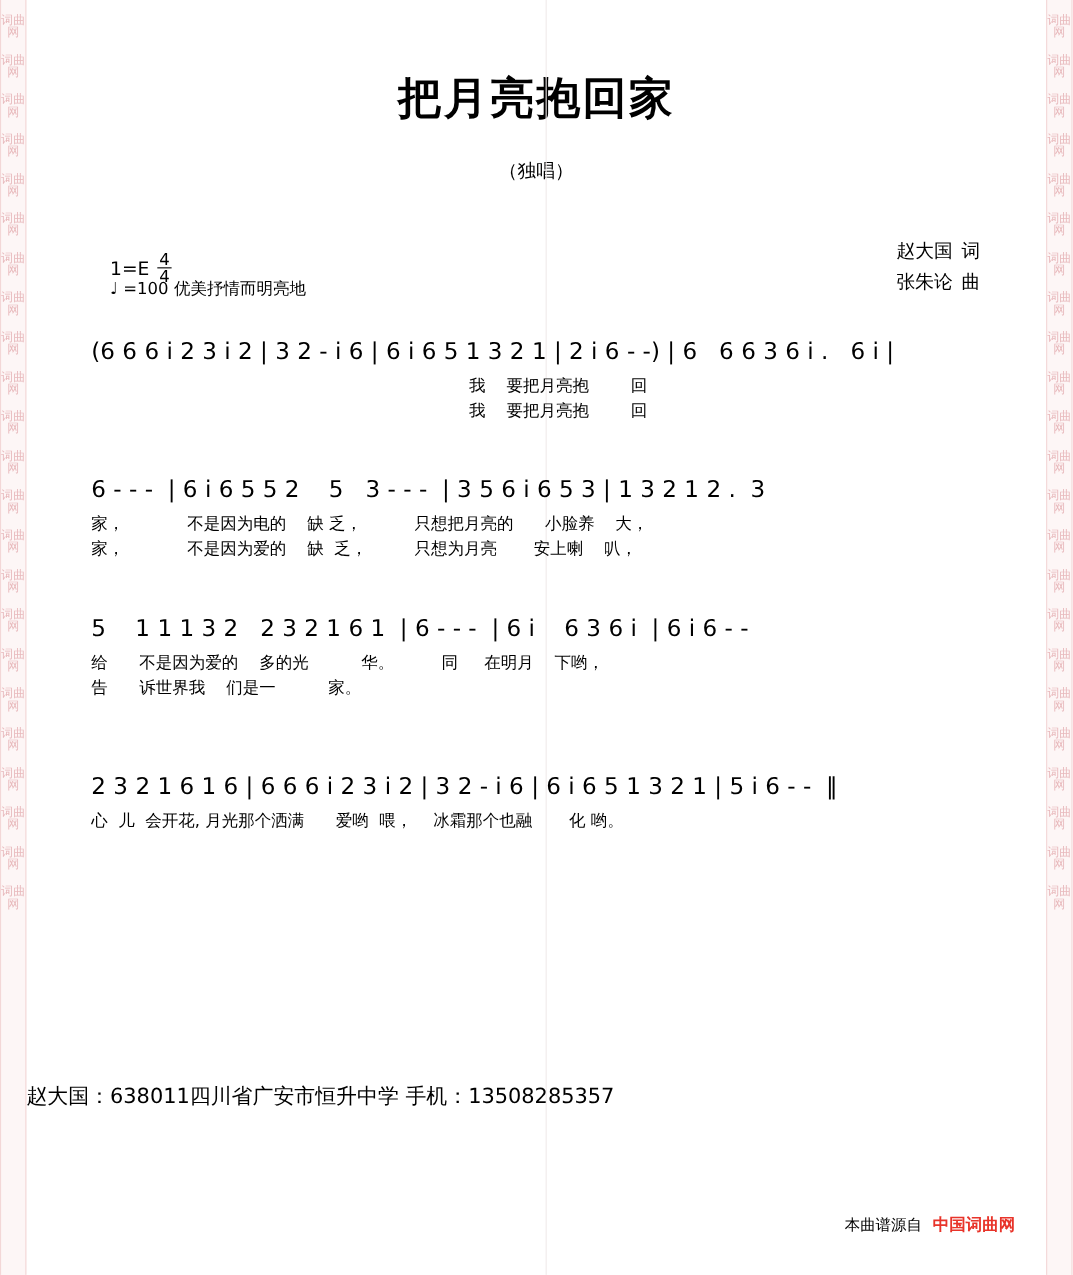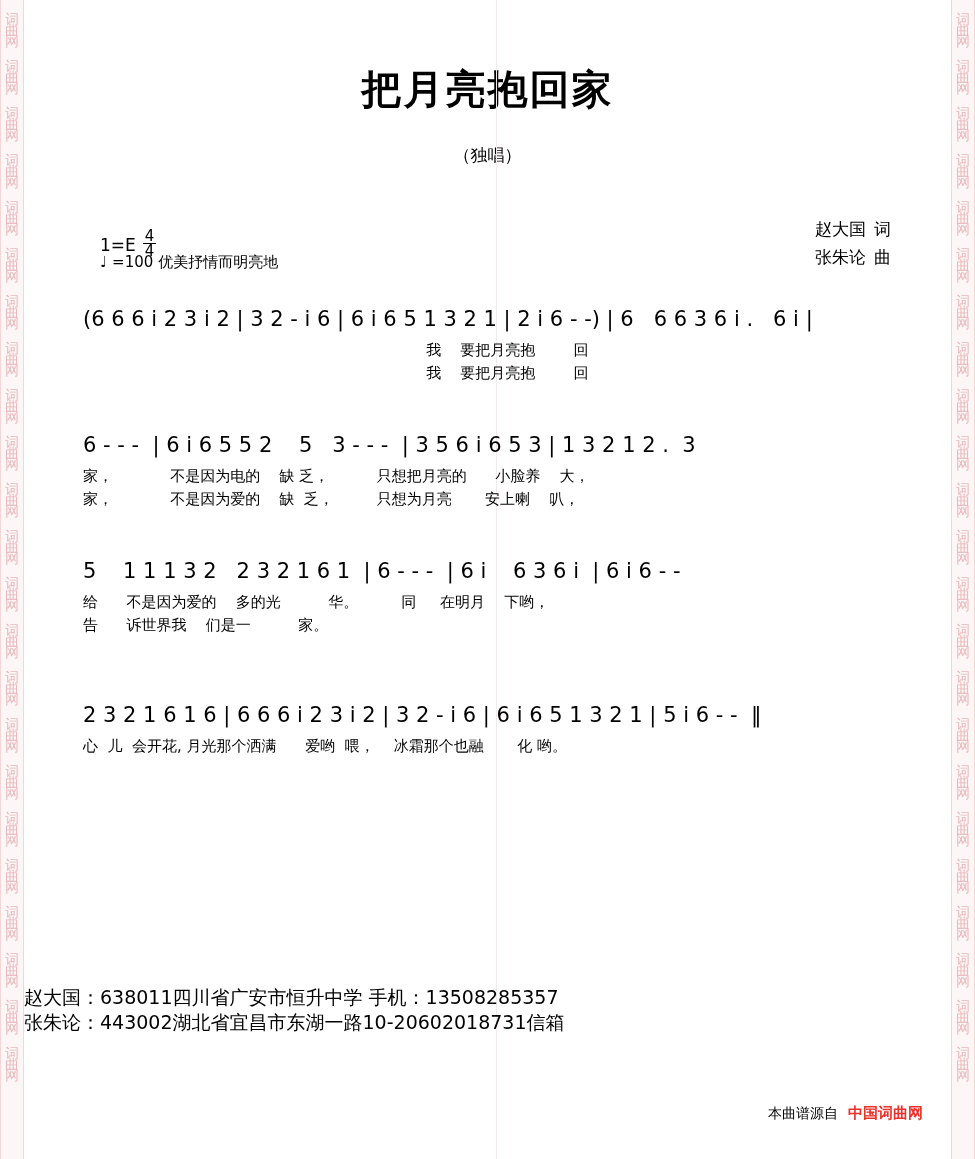--- a/index.html
+++ b/index.html
@@ -15,21 +15,21 @@
   .rail{
     position:absolute;top:0;bottom:0;width:22px;
     background:#fdf6f6;
     border-left:1px solid #f3d7d7;
     border-right:1px solid #f3d7d7;
     overflow:hidden;
   }
   .rail.left{left:0;}
   .rail.right{right:0;}
   .rail .wm{
-    font-size:14px;color:#e8b9bc;line-height:11px;
+    font-size:11px;color:#e8b9bc;line-height:11px;
     text-align:center;width:22px;margin-top:14px;
     letter-spacing:0;
   }
   .sheet{
     position:absolute;left:24px;right:24px;top:0;bottom:0;
   }
   
   .guide{
     position:absolute;top:0;bottom:0;width:1px;background:#f0eaea;
   }
@@ -227,20 +227,19 @@
   </div>
 
 
   <div class="system" style="margin-top:40px;height:78px;">
     <div class="staffline notes">2 3 2 1 6 1 6 | 6 6 6 i 2 3 i 2 | 3 2 - i 6 | 6 i 6 5 1 3 2 1 | 5 i 6 - -  ‖</div>
     <div class="lyricline">心  儿  会开花, 月光那个洒满      爱哟  喂，    冰霜那个也融       化 哟。</div>
   </div>
 
   <div class="footer-addr">
     <div>赵大国：638011四川省广安市恒升中学  手机：13508285357</div>
-    <div>张朱论：443002湖北省宜昌市东湖一路10-20602018731信箱</div>
   </div>
 
   <div class="footer-src">
     <span>本曲谱源自</span><span class="site">中国词曲网</span>
   </div>
 
 </div>
 
 </body></html>

